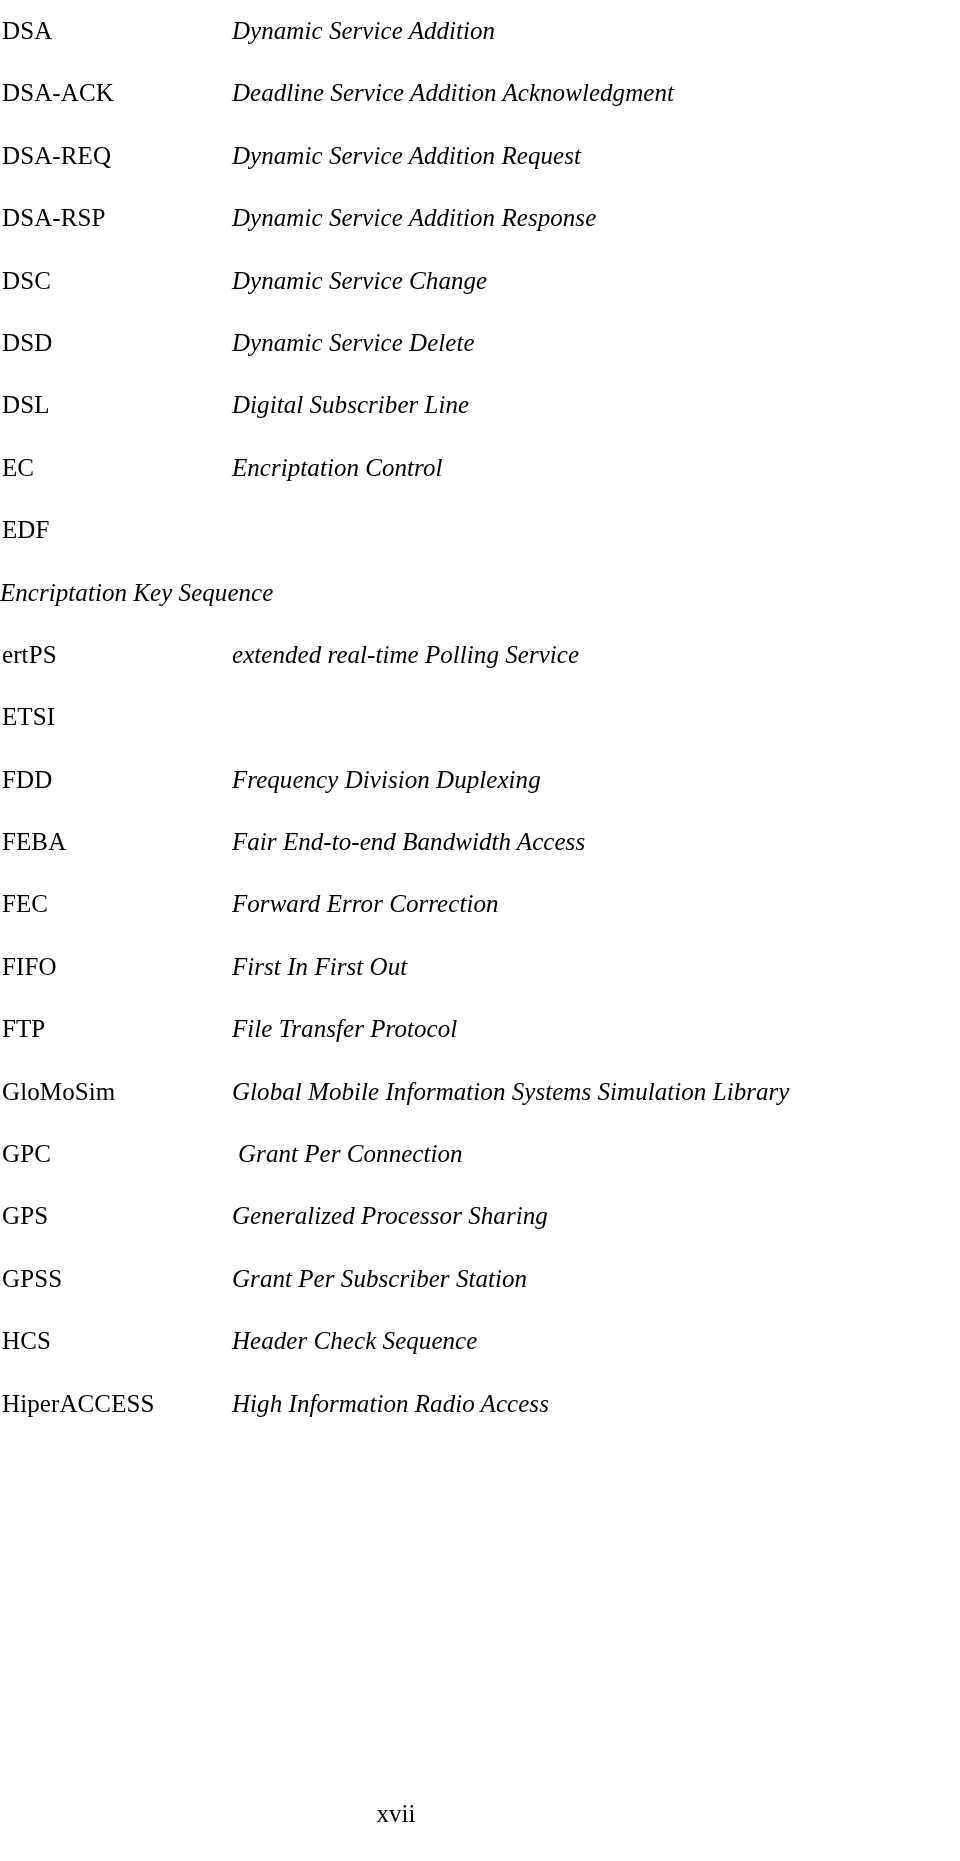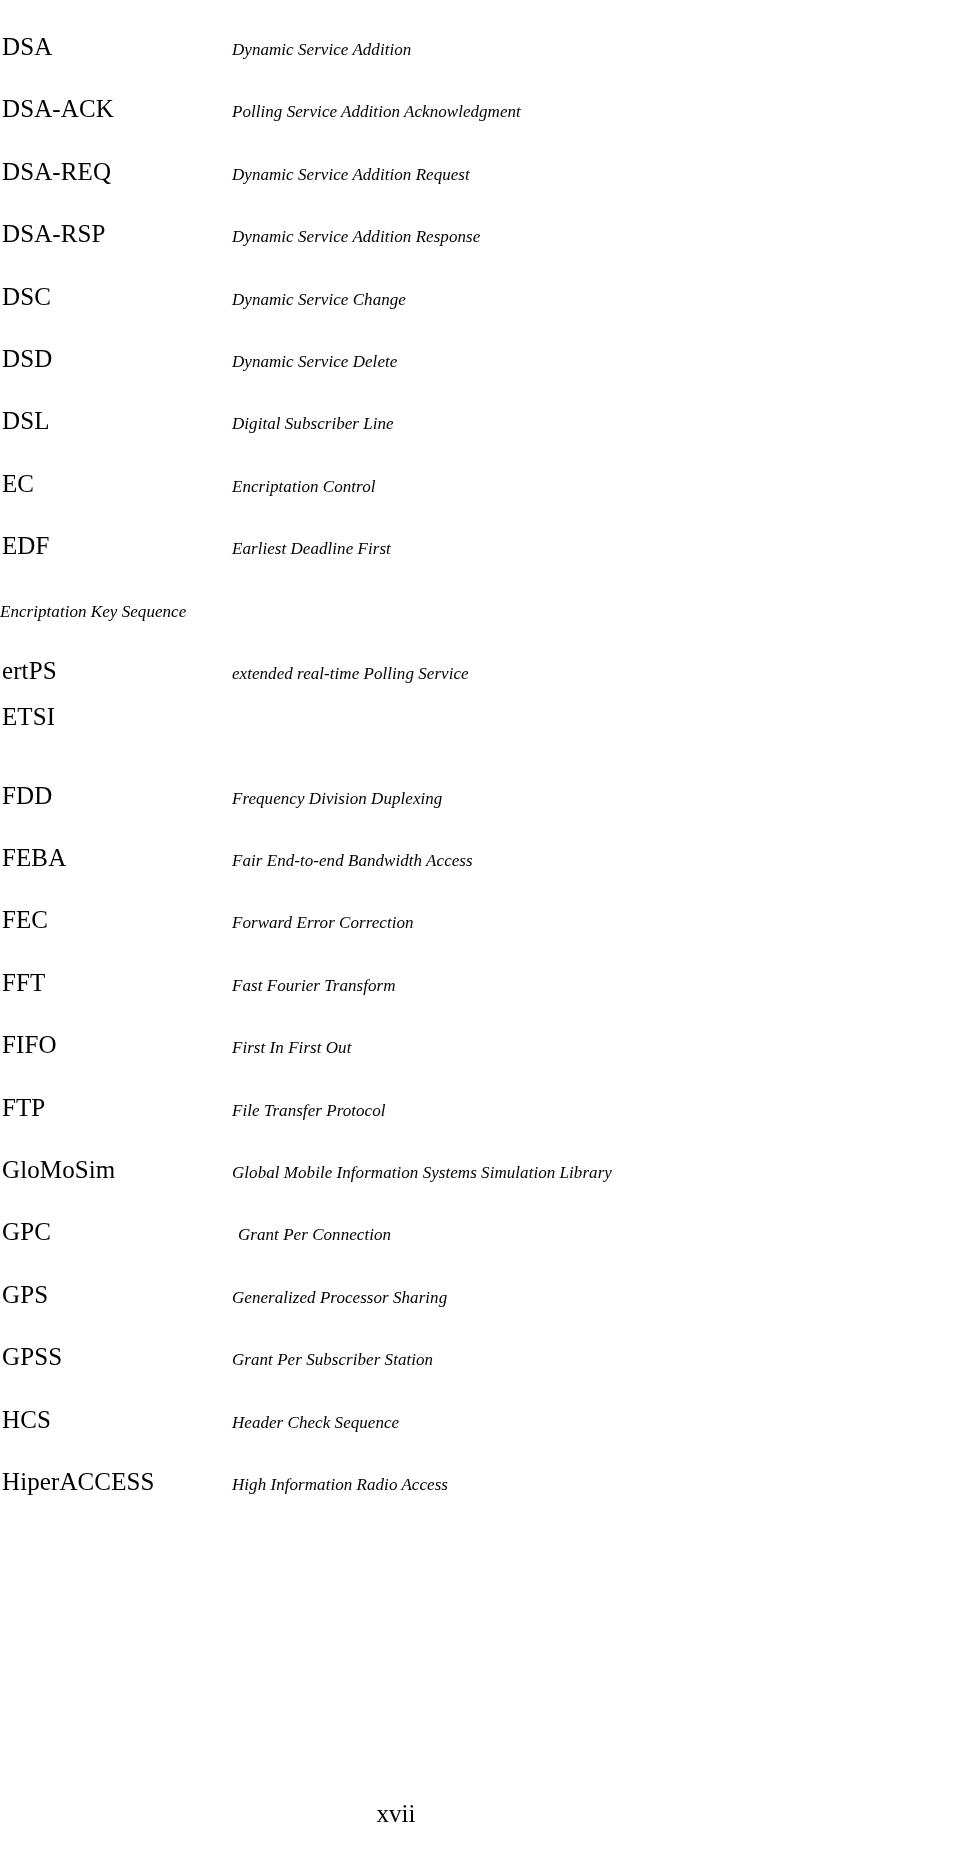--- a/index.html
+++ b/index.html
@@ -39,25 +39,24 @@
     width: 232px;
     font-size: 25px;
     font-style: normal;
     font-weight: normal;
     letter-spacing: 0.1px;
     padding-left: 2px;
     box-sizing: border-box;
   }
   .expansion-cell {
     flex: 1 1 auto;
-    font-size: 17px;
+    font-size: 25px;
     font-style: italic;
     font-weight: normal;
     letter-spacing: 0.05px;
-    margin-top: 19px;
   }
   .expansion-cell.indented {
     padding-left: 6px;
   }
   #page-number {
     position: absolute;
     left: 0;
     top: 1800px;
     width: 792px;
     text-align: center;
@@ -70,21 +69,21 @@
 
 <div id="page">
 
   <div id="glossary">
       <div class="entry-row">
         <div class="abbr-cell">DSA</div>
         <div class="expansion-cell">Dynamic Service Addition</div>
       </div>
       <div class="entry-row">
         <div class="abbr-cell">DSA-ACK</div>
-        <div class="expansion-cell">Polling Service Addition Acknowledgment</div>
+        <div class="expansion-cell">Deadline Service Addition Acknowledgment</div>
       </div>
       <div class="entry-row">
         <div class="abbr-cell">DSA-REQ</div>
         <div class="expansion-cell">Dynamic Service Addition Request</div>
       </div>
       <div class="entry-row">
         <div class="abbr-cell">DSA-RSP</div>
         <div class="expansion-cell">Dynamic Service Addition Response</div>
       </div>
       <div class="entry-row">
@@ -98,21 +97,20 @@
       <div class="entry-row">
         <div class="abbr-cell">DSL</div>
         <div class="expansion-cell">Digital Subscriber Line</div>
       </div>
       <div class="entry-row">
         <div class="abbr-cell">EC</div>
         <div class="expansion-cell">Encriptation Control</div>
       </div>
       <div class="entry-row">
         <div class="abbr-cell">EDF</div>
-        <div class="expansion-cell">Earliest Deadline First</div>
       </div>
       <div class="entry-row">
         <div class="expansion-cell">Encriptation Key Sequence</div>
       </div>
       <div class="entry-row">
         <div class="abbr-cell">ertPS</div>
         <div class="expansion-cell">extended real-time Polling Service</div>
       </div>
       <div class="entry-row">
         <div class="abbr-cell">ETSI</div>
@@ -121,24 +119,20 @@
         <div class="abbr-cell">FDD</div>
         <div class="expansion-cell">Frequency Division Duplexing</div>
       </div>
       <div class="entry-row">
         <div class="abbr-cell">FEBA</div>
         <div class="expansion-cell">Fair End-to-end Bandwidth Access</div>
       </div>
       <div class="entry-row">
         <div class="abbr-cell">FEC</div>
         <div class="expansion-cell">Forward Error Correction</div>
-      </div>
-      <div class="entry-row">
-        <div class="abbr-cell">FFT</div>
-        <div class="expansion-cell">Fast Fourier Transform</div>
       </div>
       <div class="entry-row">
         <div class="abbr-cell">FIFO</div>
         <div class="expansion-cell">First In First Out</div>
       </div>
       <div class="entry-row">
         <div class="abbr-cell">FTP</div>
         <div class="expansion-cell">File Transfer Protocol</div>
       </div>
       <div class="entry-row">

